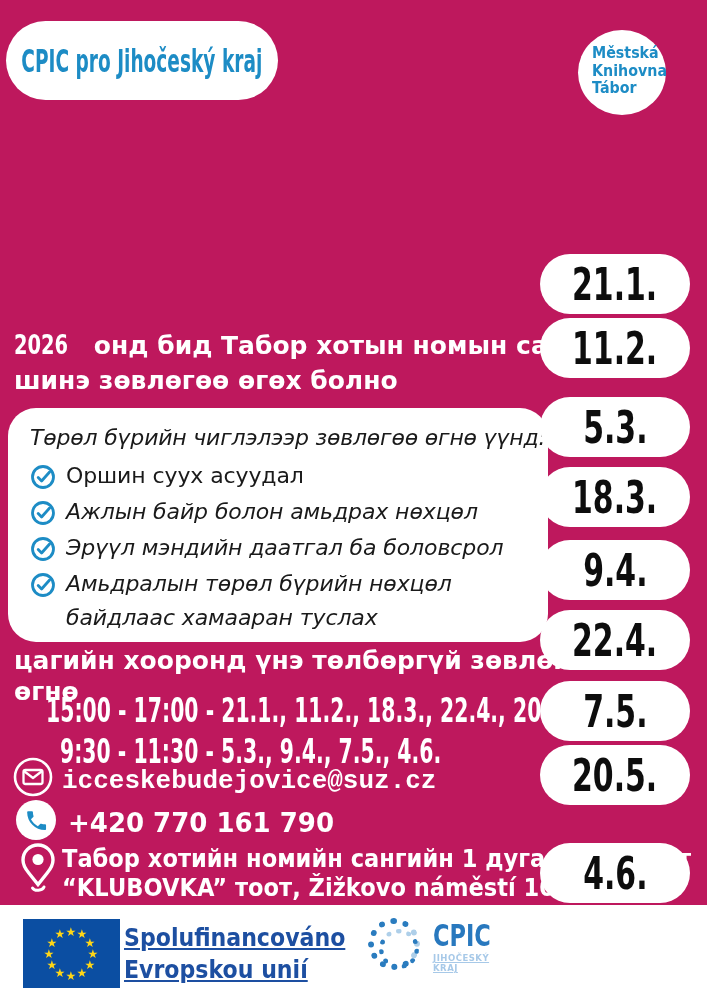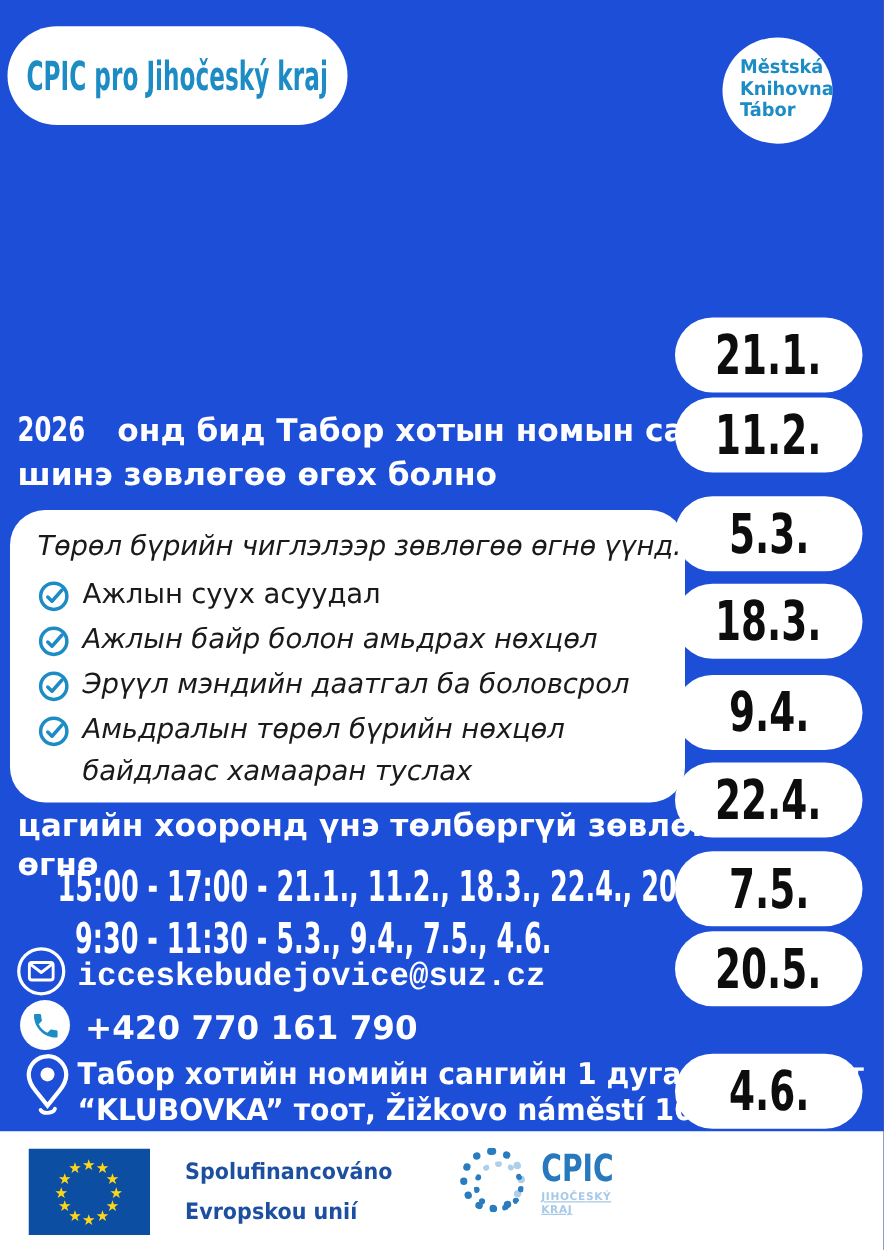--- a/index.html
+++ b/index.html
@@ -1,19 +1,19 @@
 <!DOCTYPE html>
 <html><head>
 <meta charset="utf-8">
 <style>
   html,body{margin:0;padding:0;background:#666;}
   *{box-sizing:border-box;}
   #poster{
     position:relative;width:707px;height:1000px;margin:0 auto;
-    background:#1d4ed8;overflow:hidden;
+    background:#be185d;overflow:hidden;
     font-family:"DejaVu Sans",sans-serif;
   }
   
   .program-badge{
     position:absolute;left:6px;top:21px;width:272px;height:79px;
     background:#fff;border-radius:40px;display:flex;align-items:center;justify-content:center;
   }
   .program-badge span{
     color:#1d8cc5;font-weight:bold;font-size:32px;white-space:nowrap;
     display:inline-block;transform:scaleX(.58);transform-origin:center;
@@ -65,21 +65,21 @@
   }
   .date-pill span{
     color:#0d0d0d;font-weight:bold;font-size:44px;white-space:nowrap;
     display:inline-block;transform:scaleX(.68);transform-origin:center;
   }
   .date-pill.on-white{border:1px solid #d9eaf4;}
   
   .footer{position:absolute;left:0;top:905px;width:707px;height:95px;background:#fff;}
   .eu-flag{position:absolute;left:23px;top:14px;width:97px;height:69px;background:#0b4ea2;}
   .eu-flag span{position:absolute;color:#ffd617;font-size:12px;line-height:12px;}
-  .eu-text{position:absolute;left:148px;top:17px;color:#1d4fa1;font-weight:bold;font-size:18px;line-height:32px;}
+  .eu-text{position:absolute;left:124px;top:17px;color:#1d4fa1;font-weight:bold;font-size:24px;line-height:32px;text-decoration:underline;}
   .eu-text div{white-space:nowrap;transform:scaleX(.92);transform-origin:left center;}
   .cpic-ring{
     position:absolute;left:368px;top:13px;width:52px;height:52px;border-radius:50%;
     border:6px dotted #2a7cbf;border-right-color:#aecfe9;
   }
   .cpic-ring::after{
     content:"";position:absolute;left:5px;top:5px;width:30px;height:30px;border-radius:50%;
     border:5px dotted #2a7cbf;border-top-color:#aecfe9;
   }
   .cpic-text{position:absolute;left:433px;top:16px;}
@@ -108,21 +108,21 @@
   </div>
 
   <div class="services-card">
     <div class="services-title">Төрөл бүрийн чиглэлээр зөвлөгөө өгнө үүнд:</div>
 
     <div class="service-item">
       <svg class="chk" width="26" height="26" viewBox="0 0 26 26">
           <circle cx="13" cy="13" r="10.5" fill="none" stroke="#1d8cc5" stroke-width="2.8"></circle>
           <path d="M8.2 13.6l3.4 3.4L19.6 8" fill="none" stroke="#1d8cc5" stroke-width="2.8" stroke-linecap="round" stroke-linejoin="round"></path>
         </svg>
-      <span class="txt">Ажлын суух асуудал</span>
+      <span class="txt">Оршин суух асуудал</span>
     </div>
     <div class="service-item italic">
       <svg class="chk" width="26" height="26" viewBox="0 0 26 26">
           <circle cx="13" cy="13" r="10.5" fill="none" stroke="#1d8cc5" stroke-width="2.8"></circle>
           <path d="M8.2 13.6l3.4 3.4L19.6 8" fill="none" stroke="#1d8cc5" stroke-width="2.8" stroke-linecap="round" stroke-linejoin="round"></path>
         </svg>
       <span class="txt">Ажлын байр болон амьдрах нөхцөл</span>
     </div>
     <div class="service-item italic">
       <svg class="chk" width="26" height="26" viewBox="0 0 26 26">

